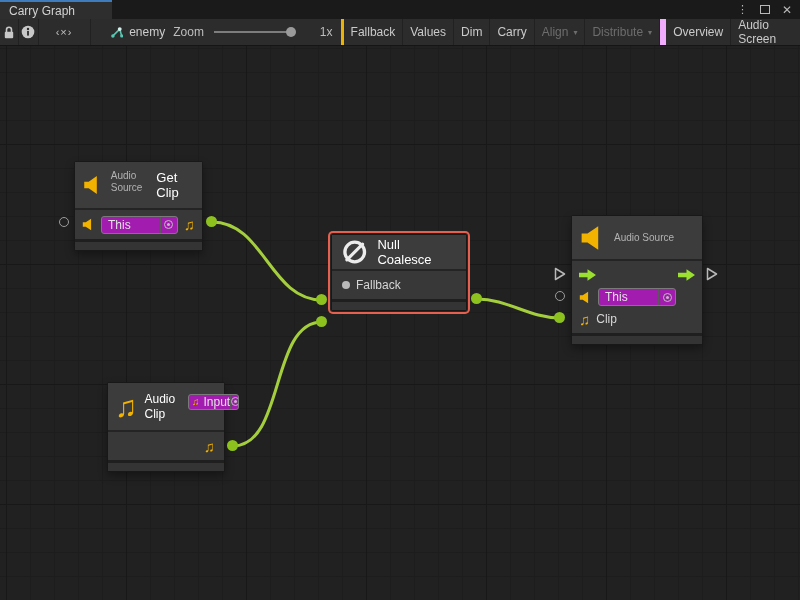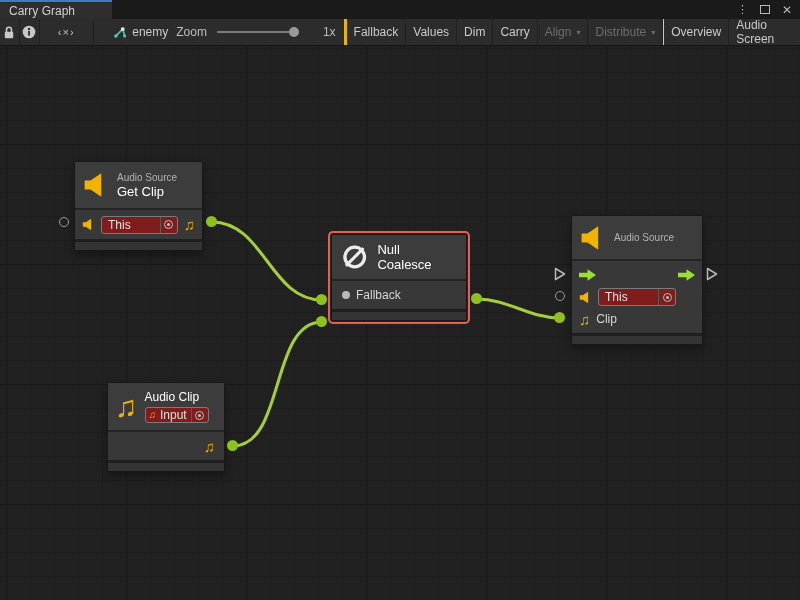--- a/index.html
+++ b/index.html
@@ -24,52 +24,52 @@
   .crumb-glyph { font-size:11px; color:#c0c0c0; letter-spacing:1px; }
   .graph-seg { width:253px; display:flex; align-items:center; padding:0 8px 0 18px; border-right:3px solid #eab308; }
   .graph-name { margin-left:6px; color:#cccccc; }
   .zoom-label { margin-left:8px; color:#bdbdbd; }
   .slider { position:relative; width:80px; height:2px; background:#7d7d7d; margin-left:10px; }
   .slider-handle { position:absolute; right:-4px; top:-4px; width:10px; height:10px; border-radius:50%; background:#9a9a9a; }
   .zoom-value { margin-left:28px; color:#bdbdbd;text-align:right; }
   .tbtn { display:flex; align-items:center; padding:0 7px; border-right:1px solid #212121; color:#cacaca; }
   .tbtn.disabled { color:#6d6d6d; }
   .tbtn .caret { margin-left:5px; font-size:8px; }
-  .tbtn-overview { margin-left:auto; border-left:1px solid #f0abfc; }
+  .tbtn-overview { margin-left:auto; border-left:6px solid #f0abfc; }
   .tbtn-last { border-right:none; }
 
   
   .canvas { position:relative; width:800px; height:554px; background-color:#212121;
     background-image:
       linear-gradient(#181818 1px, transparent 1px),
       linear-gradient(90deg, #181818 1px, transparent 1px),
       linear-gradient(#1d1d1d 1px, transparent 1px),
       linear-gradient(90deg, #1d1d1d 1px, transparent 1px);
     background-size:120px 120px, 120px 120px, 24px 24px, 24px 24px;
     background-position:6px 98px, 6px 98px, 6px 2px, 6px 2px; }
   svg.wires { position:absolute; left:0; top:0; z-index:1; }
 
   
   .node { position:absolute; z-index:2; background:#383838; border:1px solid #181818; border-radius:2px;
           box-shadow:0 4px 8px rgba(0,0,0,.35); }
   .node.selected { box-shadow:0 0 0 1px #262626, 0 0 0 3px #e5604f; }
   .node-header { display:flex; align-items:center; gap:8px; padding:0 10px 0 8px; background:#3c3c3c; }
-  .nh-titles { display:flex; flex-direction:column; justify-content:flex-start; }
+  .nh-titles { display:flex; flex-direction:row; justify-content:flex-start; }
   .nh-sub { font-size:10px; color:#b2b2b2; line-height:12px; }
   .nh-title { font-size:13px; color:#ffffff; line-height:15px; }
   .node-body { border-top:2px solid #242424; background:#383838; }
   .node-footer { height:11px; background:#343434; border-top:3px solid #1f1f1f; }
   .row { display:flex; align-items:center; gap:6px; padding:0 7px; }
 
   .yellow { color:#f2b200; }
   .note-glyph { font-size:15px; line-height:1; }
   .note-big { font-size:30px; line-height:1; }
   .note-mini { font-size:10px; line-height:1; }
 
-  .field { display:flex; align-items:center; height:18px; background:#7f1d1d; border:1px solid #7a7a7a;
+  .field { display:flex; align-items:center; height:18px; background:#a21caf; border:1px solid #7a7a7a;
            border-radius:3px; overflow:hidden; }
   .field-text { flex:1; padding-left:6px; font-size:12px; color:#e2e2e2; white-space:nowrap; }
   .picker { width:17px; align-self:stretch; display:flex; align-items:center; justify-content:center;
             border-left:1px solid #5a5a5a; }
   .picker-ring { position:relative; width:9px; height:9px; border:1px solid #bdbdbd; border-radius:50%; }
   .picker-ring::after { content:""; position:absolute; left:2px; top:2px; width:3px; height:3px;
                         border-radius:50%; background:#bdbdbd; }
 
   .port-label { font-size:12px; color:#d6d6d6; }
   .gdot { width:8px; height:8px; border-radius:50%; background:#b9b9b9; }
@@ -78,21 +78,21 @@
   .port { position:absolute; z-index:3; }
   .dot-green { width:11px; height:11px; border-radius:50%; background:#8cc11e; }
   .hollow-circle { width:10px; height:10px; border:1.5px solid #9c9c9c; border-radius:50%; }
 
   
   #node-get-clip { left:74px; top:115px; width:129px; }
   #node-get-clip .node-header { height:46px; }
   #node-get-clip .node-body .row { height:29px; }
 
   #node-null-coalesce { left:331px; top:188px; width:136px; }
-  #node-null-coalesce .node-header { height:44px; }
+  #node-null-coalesce .node-header { height:34px; }
   #node-null-coalesce .node-body { padding:3px 0; }
   #node-null-coalesce .row { height:22px; padding:0 10px; position:relative; }
   #node-null-coalesce .out-dot { position:absolute; right:10px; }
 
   #node-audio-clip { left:107px; top:336px; width:118px; }
   #node-audio-clip .node-header { height:47px; gap:7px; padding-left:7px; }
   #node-audio-clip .node-body .row { height:28px; justify-content:flex-end; padding-right:9px; }
   .jump-field { height:16px; width:64px; margin-top:2px; }
   .jump-field .field-text { padding-left:3px; display:flex; align-items:center; gap:4px; }
 

